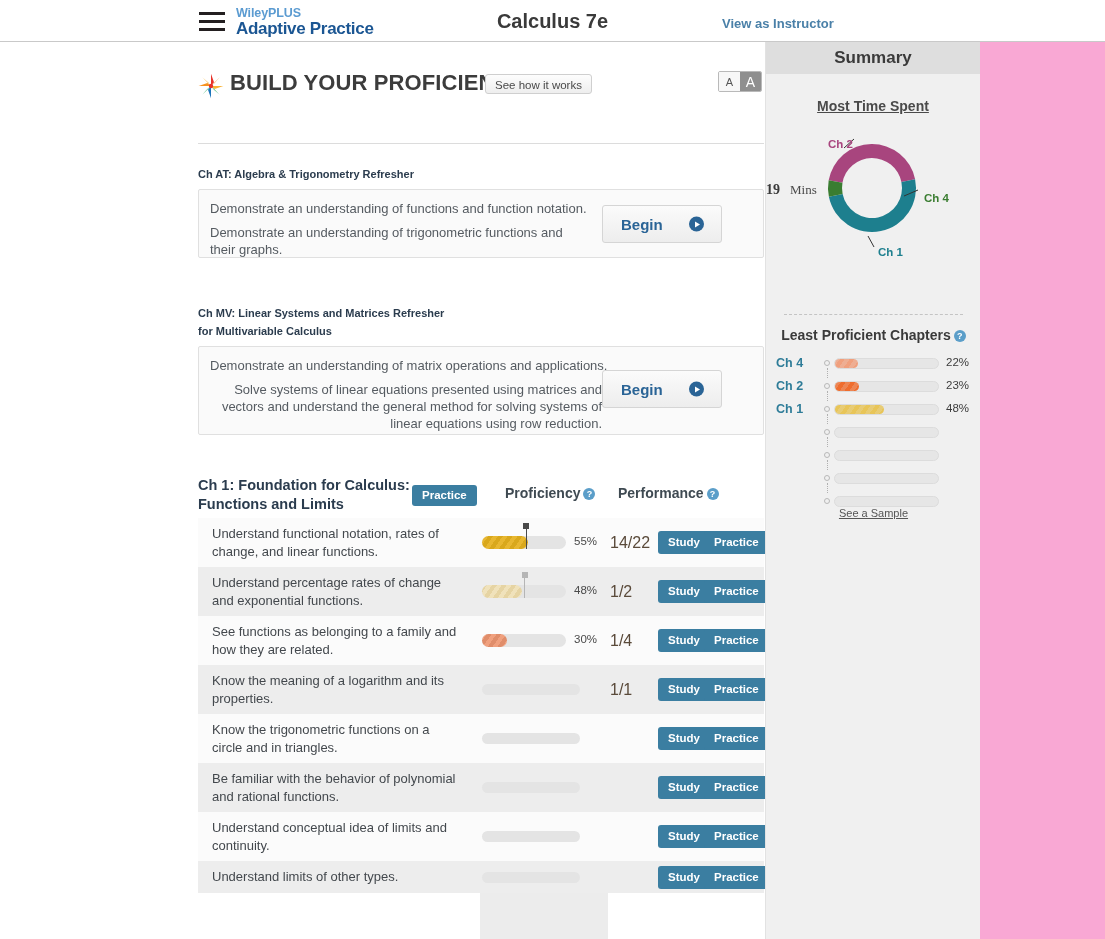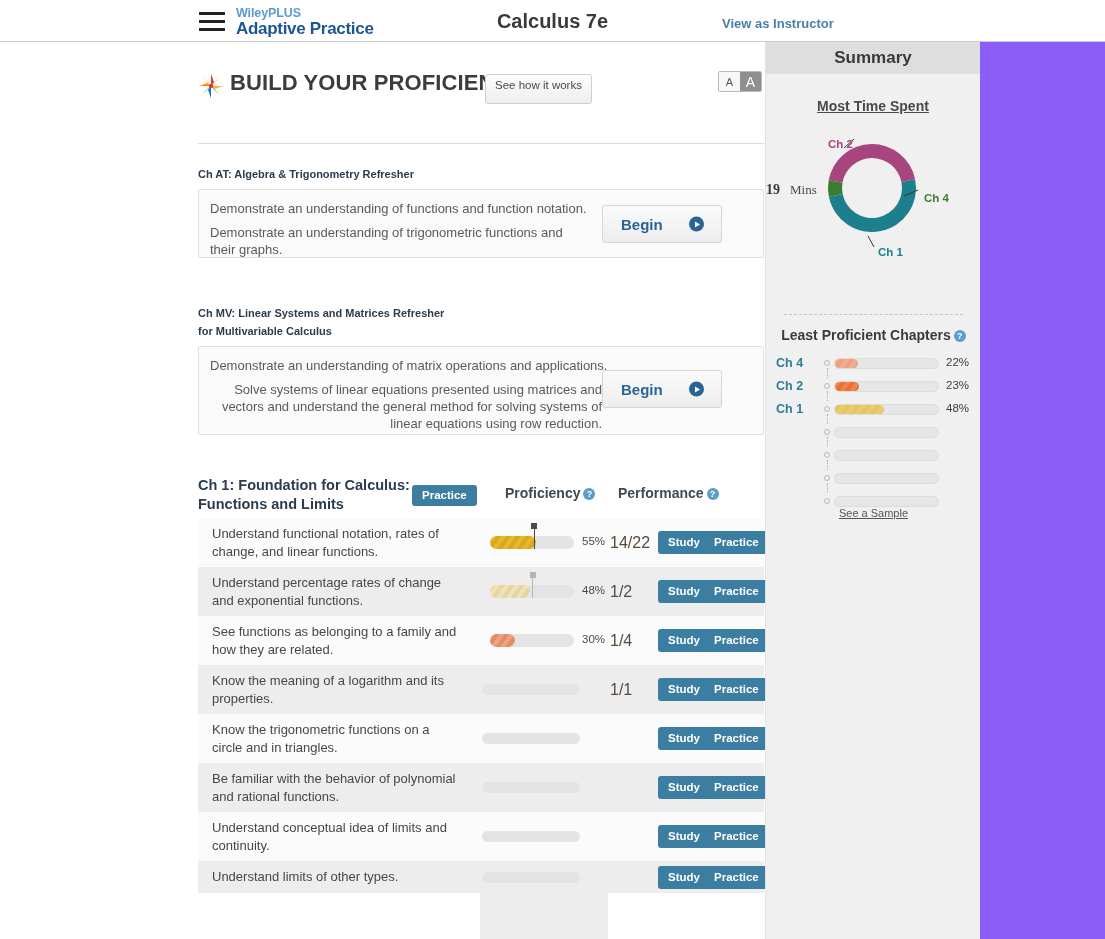--- a/index.html
+++ b/index.html
@@ -3,21 +3,21 @@
 <meta charset="utf-8">
 <title>WileyPLUS Adaptive Practice</title>
 <style>
   * { box-sizing: border-box; margin: 0; padding: 0; }
   html, body {
     width: 1105px; height: 939px;
     background: #ffffff;
     font-family: "Liberation Sans", sans-serif;
     overflow: hidden;
   }
-  .page { position: relative; width: 1105px; height: 939px; background:#8b5cf6; }
+  .page { position: relative; width: 1105px; height: 939px; background:#f9a8d4; }
 
   
   .topbar {
     position: absolute; left:0; top:0; width:1105px; height:42px;
     background:#ffffff; border-bottom:1px solid #c9c9c9;
   }
   .hamburger { position:absolute; left:199px; top:12px; width:26px; height:19px; cursor:pointer; }
   .hamburger span { display:block; height:3px; background:#231f20; margin-bottom:5px; border-radius:0; }
   .hamburger span:last-child { margin-bottom:0; }
   .brand { position:absolute; left:236px; top:7px; line-height:1.05; }
@@ -39,21 +39,21 @@
   .title-row { position:absolute; left:198px; top:28px; width:566px; height:34px; }
   .star-icon { position:absolute; left:0; top:3px; width:26px; height:26px; }
   .page-title {
     position:absolute; left:32px; top:0px; font-size:22px; font-weight:bold;
     color:#3c3c3c; letter-spacing:0.1px;
   }
   .see-how {
     position:absolute; left:287px; top:4px;
     background: linear-gradient(#fdfdfd,#eeeeee);
     border:1px solid #cfcfcf; border-radius:3px;
-    font-size:11.5px; color:#4a4a4a; padding:4px 9px 12px; cursor:pointer;
+    font-size:11.5px; color:#4a4a4a; padding:4px 9px 2px; cursor:pointer;
   }
   .font-toggle { position:absolute; left:520px; top:1px; display:flex; border:1px solid #b9b9b9; border-radius:2px; overflow:hidden;}
   .font-toggle div { width:21px; height:19px; display:flex; align-items:center; justify-content:center;
                      font-size:11px; color:#555; background:#f7f7f7; cursor:pointer;}
   .font-toggle div.big { font-size:14px; }
   .font-toggle div.active { background:#8f8f8f; color:#fff; }
 
   .hr-main { position:absolute; left:198px; top:101px; width:566px; height:1px; background:#dcdcdc; }
 
   .sec-head {
@@ -99,21 +99,21 @@
   .table { position:absolute; left:198px; top:476px; width:566px; }
   .prof-col-bg { position:absolute; left:282px; top:0; width:128px; background:#ececec; }
   .row { position:relative; display:flex; align-items:stretch; width:566px; }
   .row.odd { background:#fbfbfb; }
   .row.even { background:#ededed; }
   .row .desc { width:282px; padding:12px 18px 12px 14px; font-size:13px; color:#43484d; line-height:17.5px;
                display:flex; align-items:center; }
   .row .prof { width:128px; position:relative; display:flex; align-items:center; }
   .row .perf { width:156px; position:relative; display:flex; align-items:center; }
 
-  .bar-wrap { position:relative; width:84px; height:13px; margin-left:10px; }
+  .bar-wrap { position:relative; width:84px; height:13px; margin-left:2px; }
   .bar-track { position:absolute; left:0; top:0; width:84px; height:13px;
                background:#e4e4e4; border-radius:6.5px; }
   .bar-fill { position:absolute; left:0; top:0; height:13px; border-radius:6.5px; }
   .bar-fill.stripe-gold { background:repeating-linear-gradient(-55deg,#e8b730 0 4px,#d9a81c 4px 8px); }
   .bar-fill.stripe-pale { background:repeating-linear-gradient(-55deg,#f0e2bb 0 4px,#e6d4a3 4px 8px); }
   .bar-fill.stripe-salmon { background:repeating-linear-gradient(-55deg,#f0a07e 0 4px,#e08d6a 4px 8px); }
   .bar-pct { position:absolute; left:92px; top:-1px; font-size:11.5px; color:#4a4a4a; }
   .marker { position:absolute; top:-13px; width:1px; height:26px; background:#4a4a4a; }
   .marker.light { background:#b5b5b5; }
   .marker::before { content:""; position:absolute; left:-2.5px; top:0; width:6px; height:6px;

